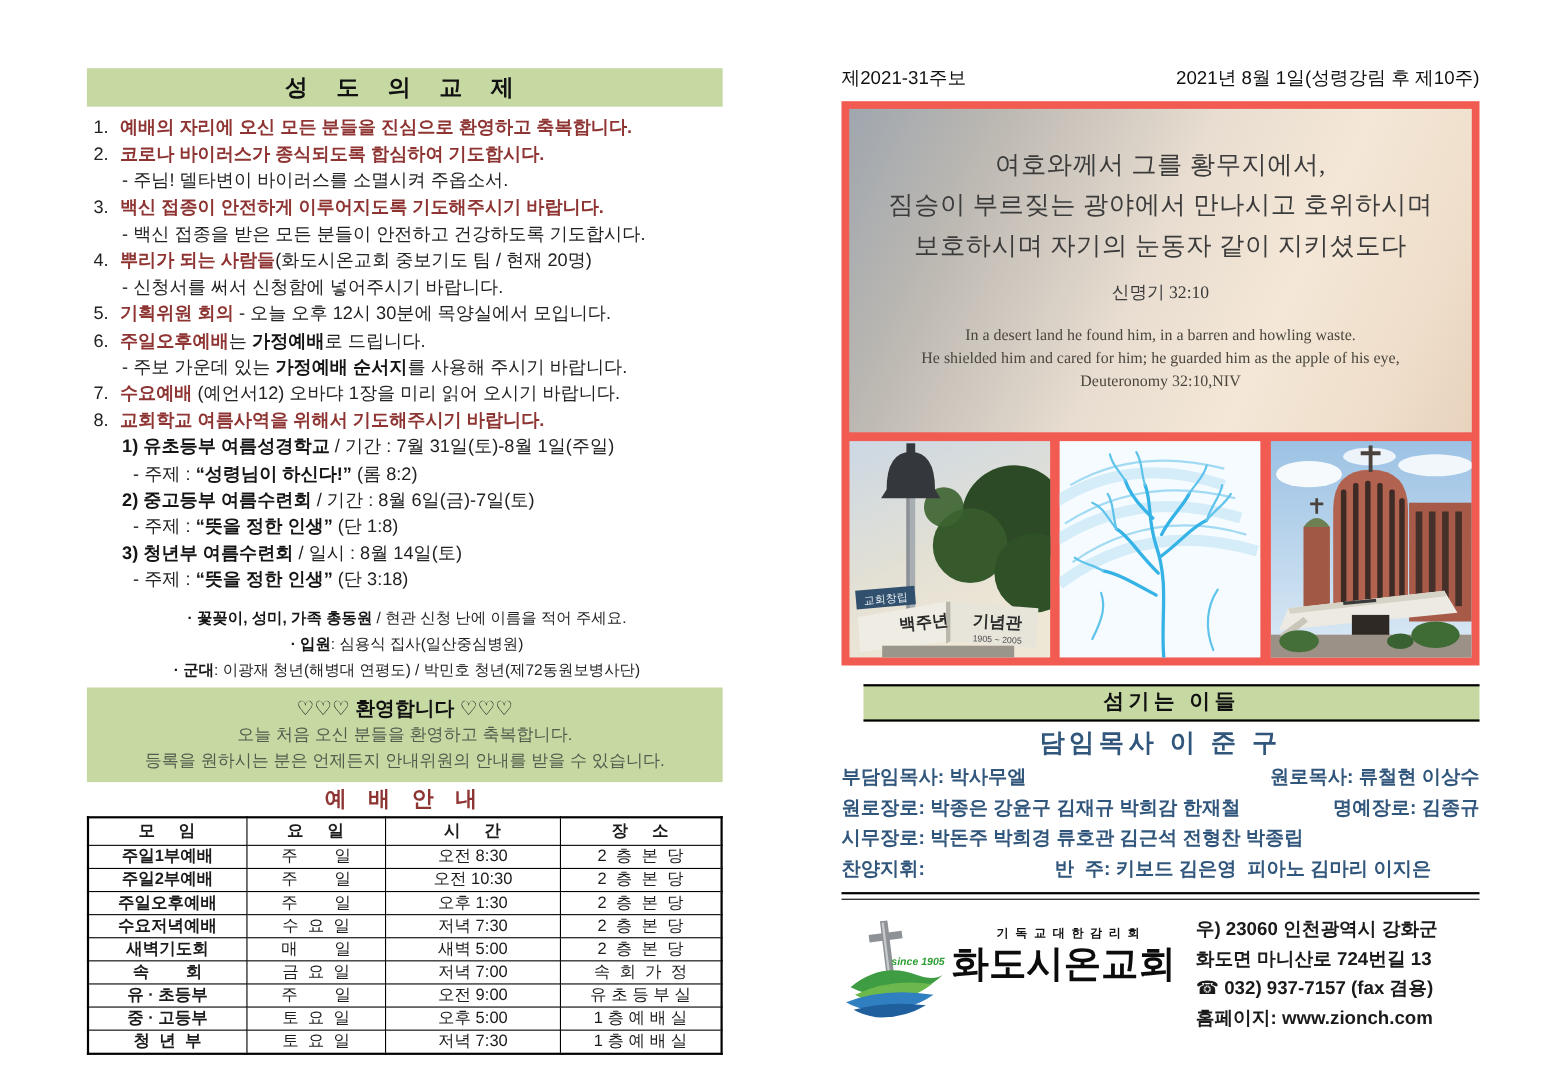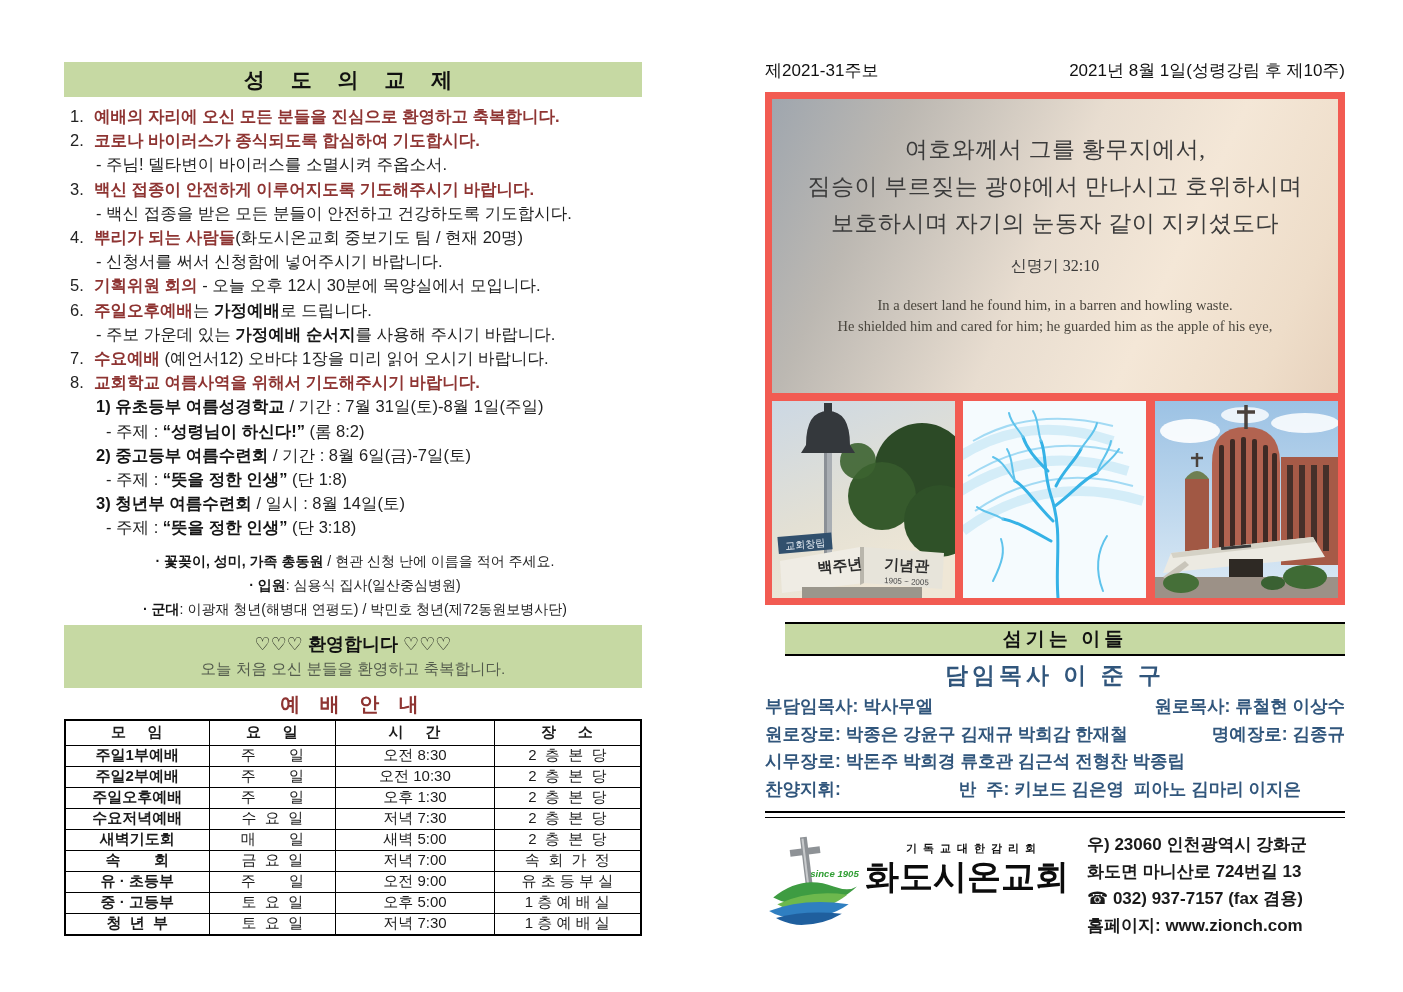--- a/index.html
+++ b/index.html
@@ -1,21 +1,21 @@
 <!DOCTYPE html>
 <html><head>
 <meta charset="utf-8">
 <style>
   html,body{margin:0;padding:0;background:#ffffff;}
   body{width:1403px;height:992px;position:relative;overflow:hidden;
        font-family:"Liberation Sans","DejaVu Sans",sans-serif;color:#1c1c1c;}
   .page{position:absolute;inset:0;}
 
   
-  .left-col{position:absolute;left:64px;top:62px;width:578px;}
+  .left-col{position:absolute;left:79px;top:62px;width:578px;}
   .green-bar{background:#c6d9a3;text-align:center;font-weight:bold;
              font-size:21px;letter-spacing:10px;color:#111;height:35px;line-height:35px;}
   .notices{margin-top:7px;font-size:16.5px;line-height:24.2px;}
   .nline{white-space:nowrap;}
   .nline .num{display:inline-block;width:24px;color:#222;}
   .ind0{padding-left:6px;}
   .ind1{padding-left:32px;}
   .ind2{padding-left:42px;}
   .em{color:#8e3432;font-weight:bold;}
   .b{color:#151515;font-weight:bold;}
@@ -102,20 +102,21 @@
 
     <div class="bullets">
       <div class="bline"><span class="b">· 꽃꽂이, 성미, 가족 총동원</span><span class="n"> / 현관 신청 난에 이름을 적어 주세요.</span></div>
       <div class="bline"><span class="b">· 입원</span><span class="n">: 심용식 집사(일산중심병원)</span></div>
       <div class="bline"><span class="b">· 군대</span><span class="n">: 이광재 청년(해병대 연평도) / 박민호 청년(제72동원보병사단)</span></div>
     </div>
 
     <div class="welcome">
       <div class="wtitle">♡♡♡  환영합니다  ♡♡♡</div>
       <div class="wline">오늘 처음 오신 분들을 환영하고 축복합니다.</div>
+      <div class="wline">등록을 원하시는 분은 언제든지 안내위원의 안내를 받을 수 있습니다.</div>
     </div>
 
     <div class="worship-title">예 배 안 내</div>
     <table class="wtable">
       <colgroup>
           <col class="c1">
           <col class="c2">
           <col class="c3">
           <col class="c4">
         </colgroup>
@@ -193,20 +194,21 @@
     </div>
 
     <div class="photo-frame">
       <div class="verse-area">
         <div class="ko">여호와께서 그를 황무지에서,</div>
         <div class="ko">짐승이 부르짖는 광야에서 만나시고 호위하시며</div>
         <div class="ko">보호하시며 자기의 눈동자 같이 지키셨도다</div>
         <div class="ref">신명기 32:10</div>
         <div class="en first">In a desert land he found him, in a barren and howling waste.</div>
         <div class="en">He shielded him and cared for him; he guarded him as the apple of his eye,</div>
+        <div class="en">Deuteronomy 32:10,NIV</div>
       </div>
       <div class="photo-row">
 
         <div class="photo">
           <svg width="183" height="197" viewBox="0 0 183 197">
             <defs>
               <linearGradient id="sky1" x1="0" y1="0" x2="0.4" y2="1">
                 <stop offset="0" stop-color="#ccd8e4"></stop>
                   <stop offset="0.6" stop-color="#e3e0d4"></stop>
                   <stop offset="1" stop-color="#efe7d6"></stop>

